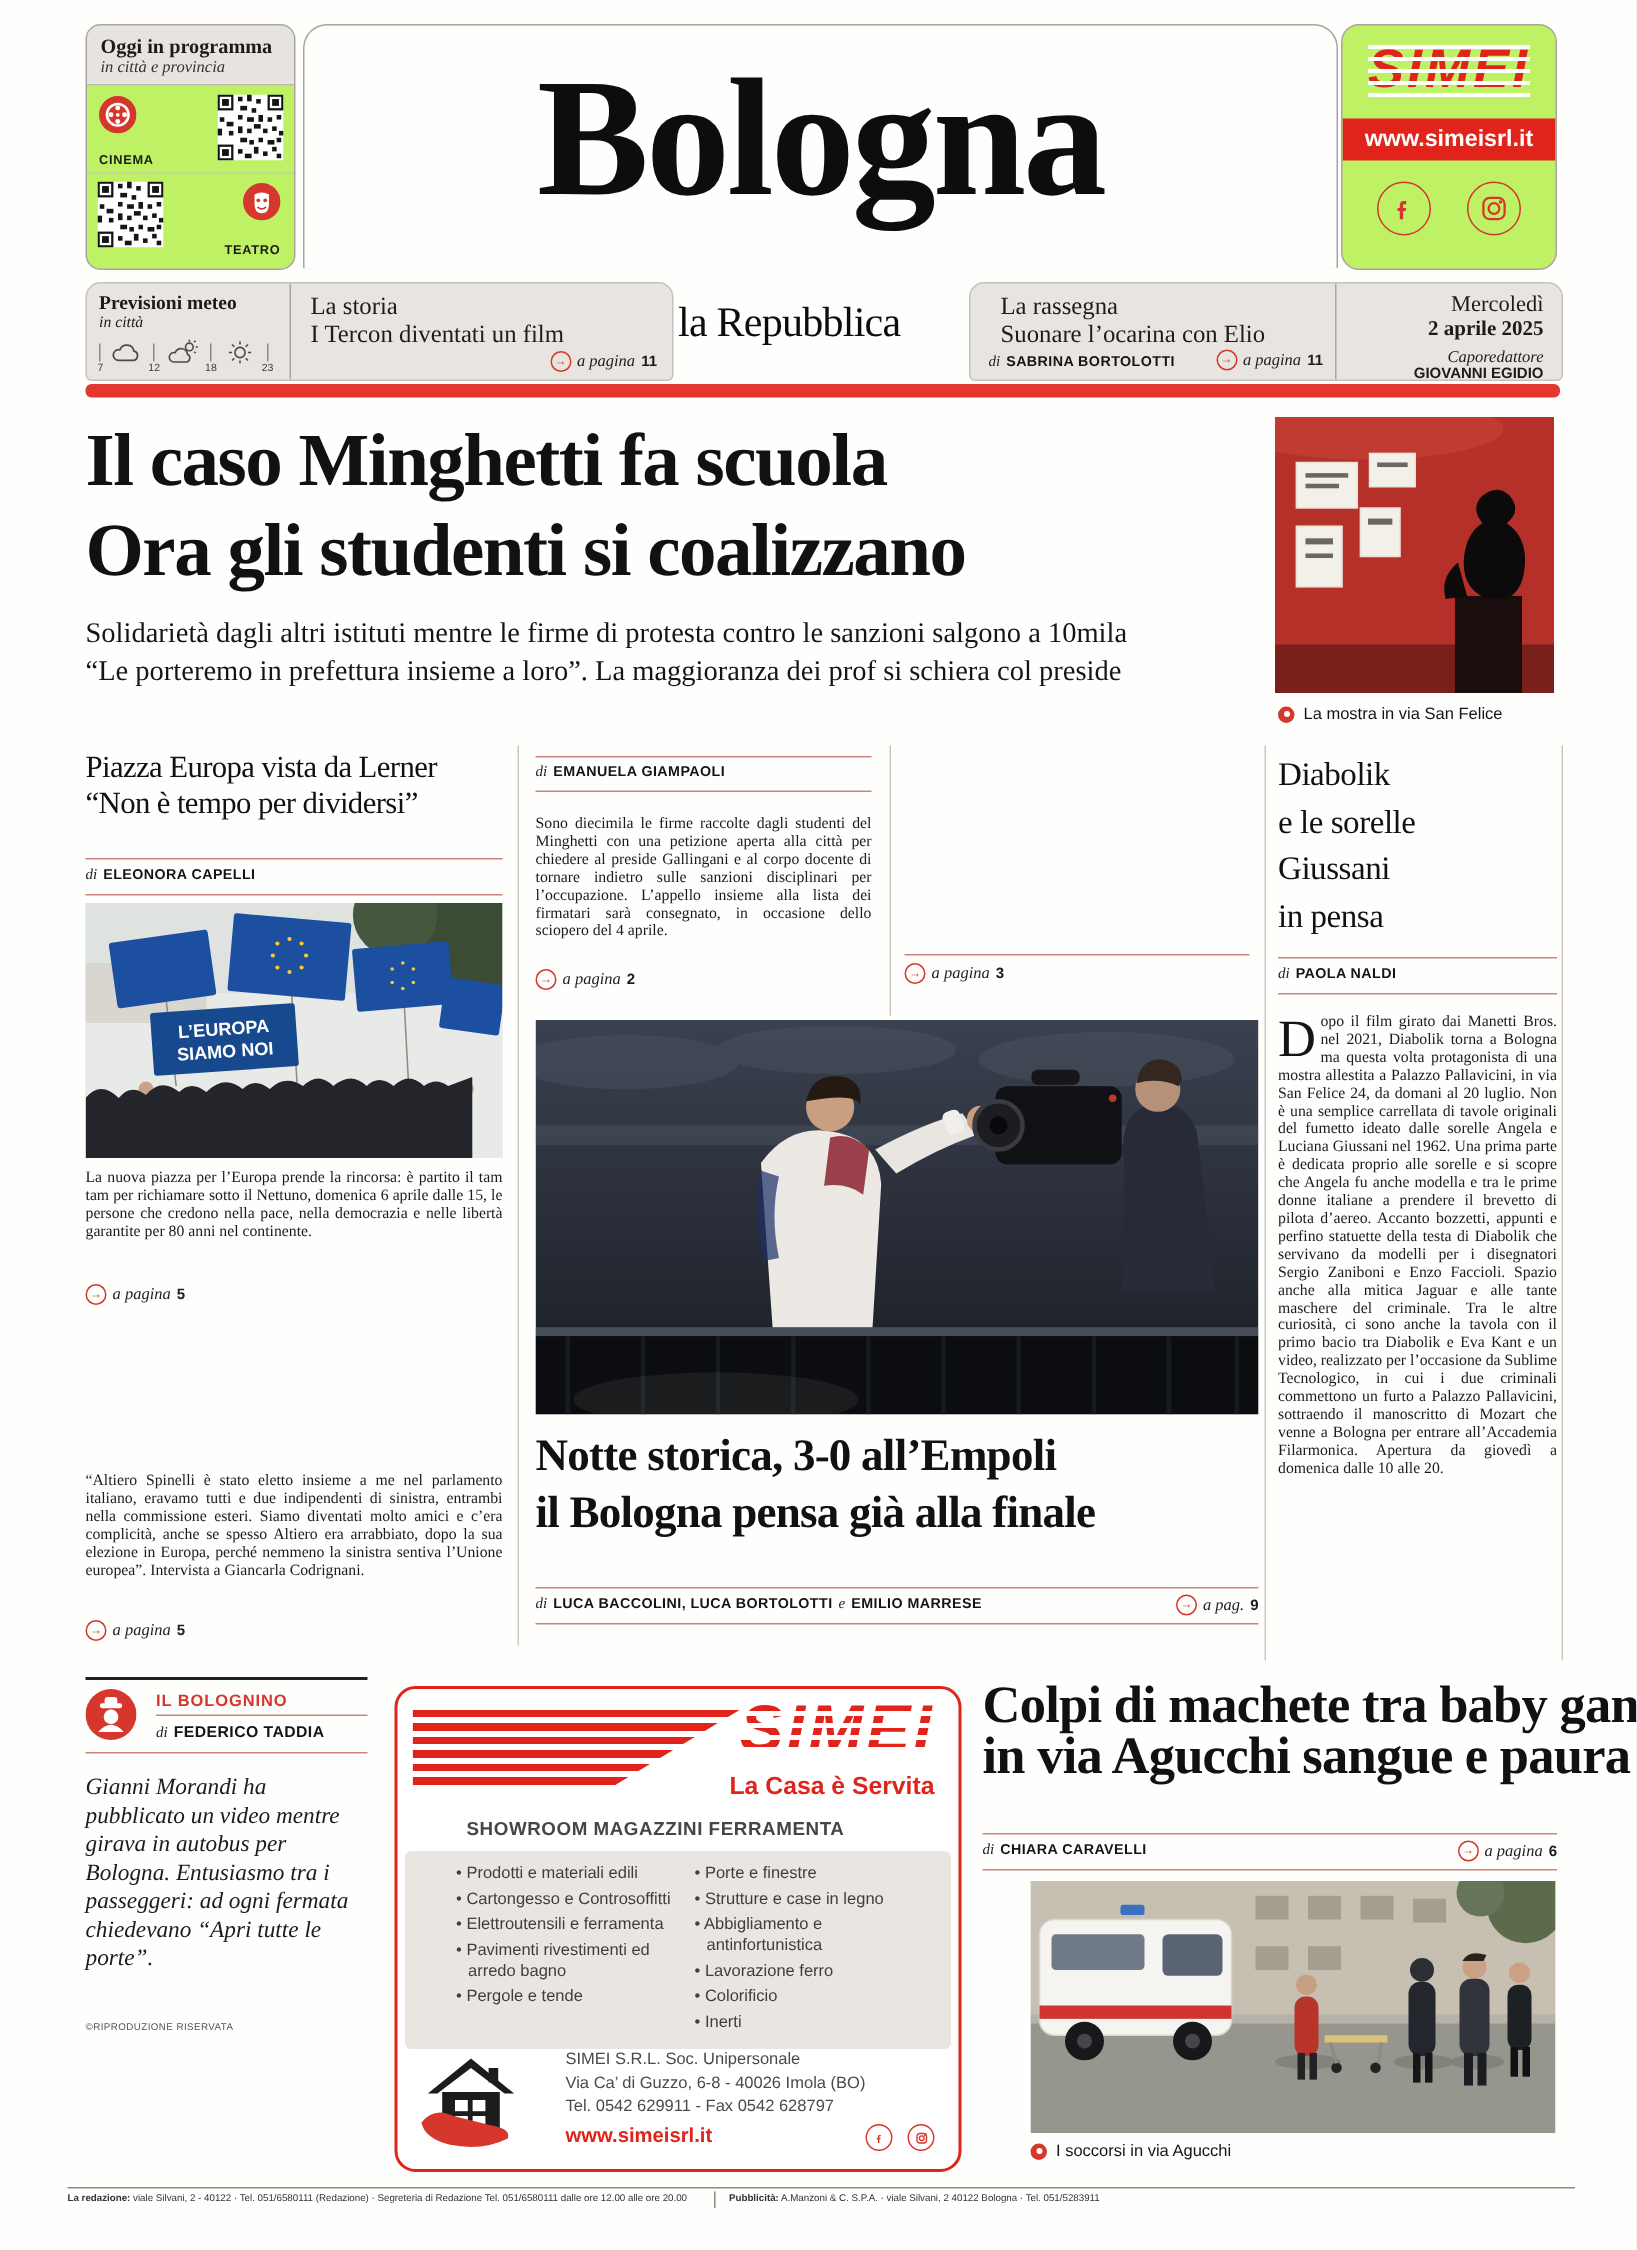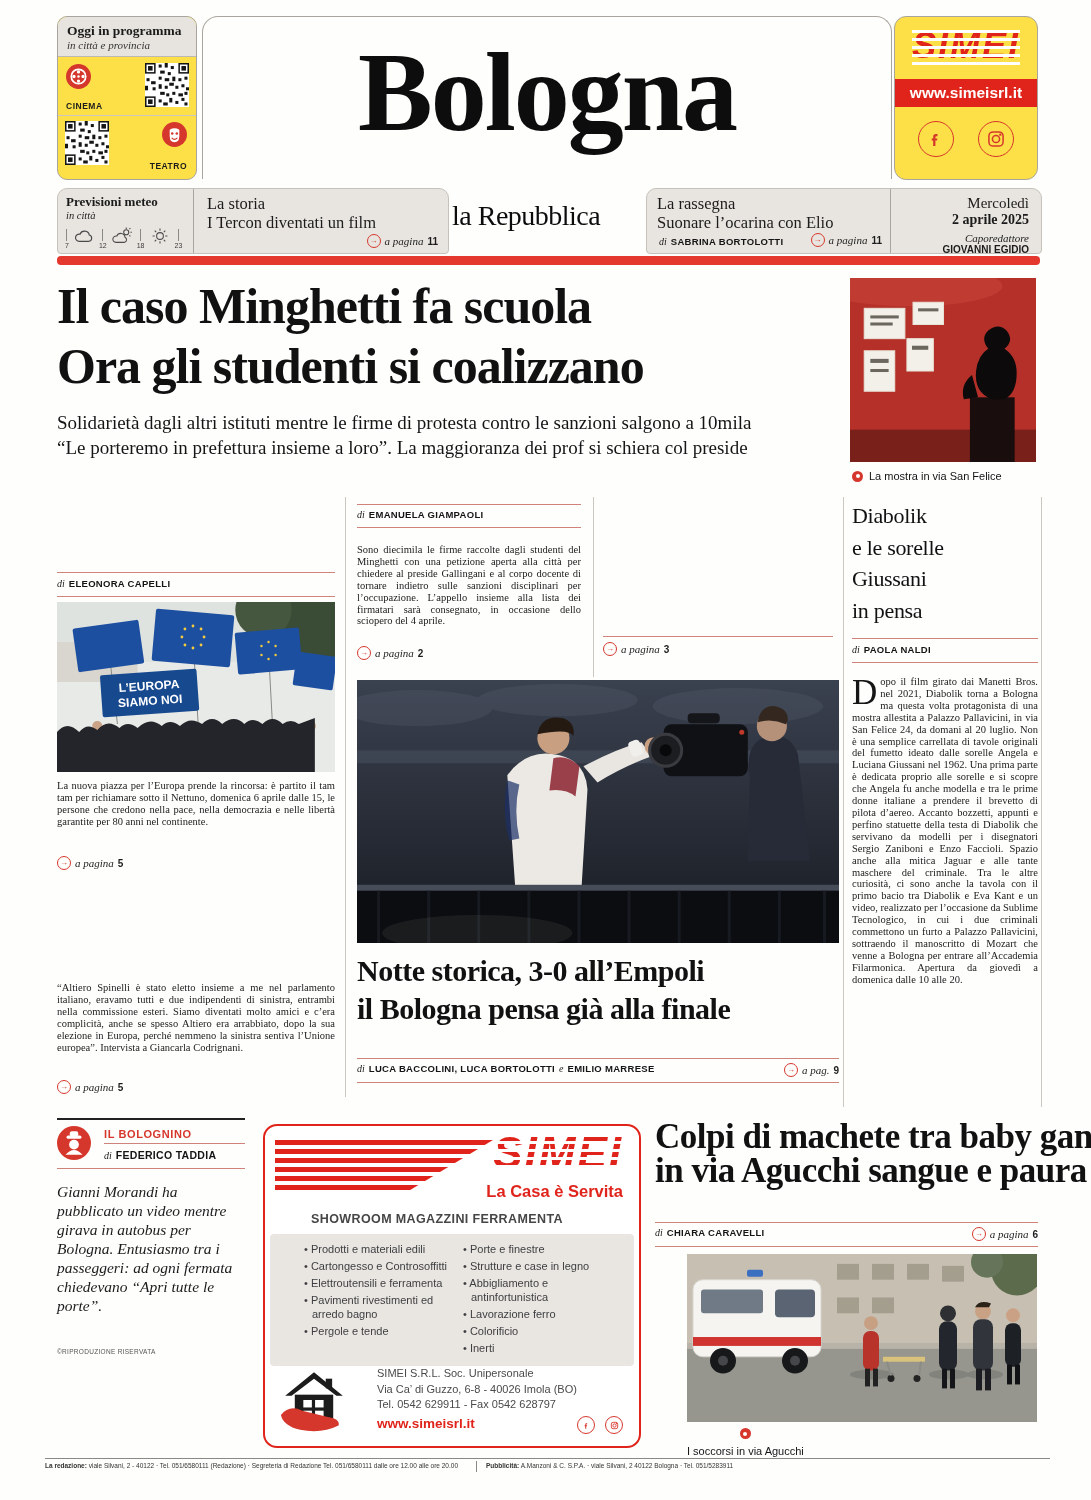--- a/index.html
+++ b/index.html
@@ -17,21 +17,21 @@
   .pagelink{position:absolute;display:flex;align-items:center;gap:4px;font-style:italic;font-size:11px;color:#1c1c1c;}
   .pl-ico{width:12px;height:12px;border:1px solid #d6372c;border-radius:50%;display:flex;align-items:center;justify-content:center;color:#d6372c;font-size:8px;font-style:normal;line-height:1;flex:0 0 auto;}
   .pl-ico::before{content:"→";}
   .pl-num{font-weight:bold;font-style:normal;font-family:"Liberation Sans",sans-serif;font-size:10px;}
   .body{position:absolute;font-size:10.5px;line-height:11.9px;text-align:justify;color:#1b1b1b;hyphens:auto;-webkit-hyphens:auto;}
   .cap{position:absolute;display:flex;align-items:center;gap:6px;font-family:"Liberation Sans",sans-serif;font-size:11px;color:#141414;}
   .cap .dot{width:11px;height:11px;border-radius:50%;background:#d6372c;position:relative;flex:0 0 auto;}
   .cap .dot::after{content:"";position:absolute;left:3.5px;top:3.5px;width:4px;height:4px;border-radius:50%;background:#fff;}
   .photo{position:absolute;overflow:hidden;background:#ddd;}
   .photo svg{display:block;width:100%;height:100%;}
-  .box{position:absolute;border:1px solid #a9a59e;border-radius:12px;background:#fde047;}
+  .box{position:absolute;border:1px solid #a9a59e;border-radius:12px;background:#bef264;}
   .graybox{position:absolute;background:#e8e5e0;border:1px solid #c6c2bb;border-radius:10px 10px 4px 4px;}
   .kick{font-size:16.5px;line-height:18.5px;color:#1c1c1c;}
   .simei-logo{position:relative;display:inline-block;font-family:"Liberation Sans",sans-serif;font-weight:bold;font-style:italic;color:#e0241b;letter-spacing:2px;}
   .simei-logo::after{content:"";position:absolute;inset:0;background:repeating-linear-gradient(180deg,transparent 0 5px,#fff 5px 8px);}
   .drop{float:left;font-size:35px;line-height:30px;padding:2px 3px 0 0;color:#151515;}
   .wsep{display:flex;flex-direction:column;align-items:center;gap:1px;}
   .wtick{width:1px;height:12px;background:#8a8a84;}
   .wnum{font-family:"Liberation Sans",sans-serif;font-size:7px;color:#3c3c3c;}
   .bullet{font-family:"Liberation Sans",sans-serif;font-size:11px;line-height:14px;color:#3e3e42;margin-bottom:3px;text-indent:-8px;padding-left:9px;}
   .bullet::before{content:"• ";}
@@ -240,21 +240,21 @@
           <span class="pl-ico"></span>
           <span>a pagina</span>
           <span class="pl-num">11</span>
         </span>
     </div>
   </div>
 
   <div class="a" style="left:452px;top:200px;width:192px;text-align:left;font-size:28px;font-weight:normal;letter-spacing:-.5px;color:#0c0c0c;">la Repubblica</div>
 
   <div class="graybox" style="left:646px;top:188px;width:394px;height:64px;">
-    <div style="position:absolute;left:0;top:0;width:244px;height:100%;border-right:1px solid #aaa69f;padding:6px 10px;box-sizing:border-box;">
+    <div style="position:absolute;left:0;top:0;width:244px;height:100%;border-right:1px solid #aaa69f;padding:6px 20px;box-sizing:border-box;">
       <div class="kick">La rassegna</div>
       <div class="kick">Suonare l’ocarina con Elio</div>
       <span class="byrow" style="left:12px;bottom:6px;">
           <span class="byp">di</span>
           <span class="byn">SABRINA BORTOLOTTI</span>
         </span>
       <span class="pagelink" style="right:8px;bottom:6px;position:absolute;">
           <span class="pl-ico"></span>
           <span>a pagina</span>
           <span class="pl-num">11</span>
@@ -306,20 +306,24 @@
   <div class="cap" style="left:852px;top:470px;">
       <span class="dot"></span>
       <span>La mostra in via San Felice</span>
     </div>
 
   <div class="vline" style="left:345px;top:497px;height:600px;"></div>
   <div class="vline" style="left:593px;top:497px;height:180px;"></div>
   <div class="vline" style="left:843px;top:497px;height:610px;"></div>
   <div class="vline" style="left:1041px;top:497px;height:610px;"></div>
 
+  <div class="a hl" style="left:57px;top:500px;font-size:20.5px;line-height:24px;font-weight:normal;letter-spacing:-.4px;">
+    <div>Piazza Europa vista da Lerner</div>
+    <div>“Non è tempo per dividersi”</div>
+  </div>
   <div class="rline" style="left:57px;top:572px;width:278px;"></div>
   <div class="byrow" style="left:57px;top:578px;">
       <span class="byp">di</span>
       <span class="byn">ELEONORA CAPELLI</span>
     </div>
   <div class="rline" style="left:57px;top:596px;width:278px;"></div>
 
   <div class="photo" style="left:57px;top:602px;width:278px;height:170px;">
     <svg viewBox="0 0 276 170" preserveAspectRatio="none">
       <rect width="276" height="170" fill="#e7eae7"></rect>
@@ -632,21 +636,21 @@
         <path d="M288 54q4-8 16-4l-2 4z" fill="#2a2218"></path>
         <rect x="286" y="66" width="20" height="52" rx="8" fill="#31343b"></rect>
         <rect x="289" y="116" width="6" height="22" fill="#1c1d22"></rect>
         <rect x="298" y="116" width="6" height="22" fill="#1c1d22"></rect>
       <circle cx="326" cy="62" r="7" fill="#caa184"></circle>
         <rect x="318" y="70" width="16" height="44" rx="7" fill="#1d2024"></rect>
         <rect x="320" y="112" width="5" height="20" fill="#101114"></rect>
         <rect x="328" y="112" width="5" height="20" fill="#101114"></rect>
     </svg>
   </div>
-  <div class="cap" style="left:687px;top:1428px;flex-direction:column;">
+  <div class="cap" style="left:687px;top:1428px;">
       <span class="dot"></span>
       <span>I soccorsi in via Agucchi</span>
     </div>
 
   <div class="a" style="left:45px;top:1458px;width:1005px;border-top:1px solid #8a8a84;"></div>
   <div class="a sans" style="left:45px;top:1462px;width:424px;font-size:6.5px;color:#333;">
     <b>La redazione:</b> <span>viale Silvani, 2 - 40122 · Tel. 051/6580111 (Redazione) · Segreteria di Redazione Tel. 051/6580111 dalle ore 12.00 alle ore 20.00</span>
   </div>
   <div class="a" style="left:476px;top:1461px;width:1px;height:11px;background:#8a8a84;"></div>
   <div class="a sans" style="left:486px;top:1462px;width:430px;font-size:6.5px;color:#333;">

